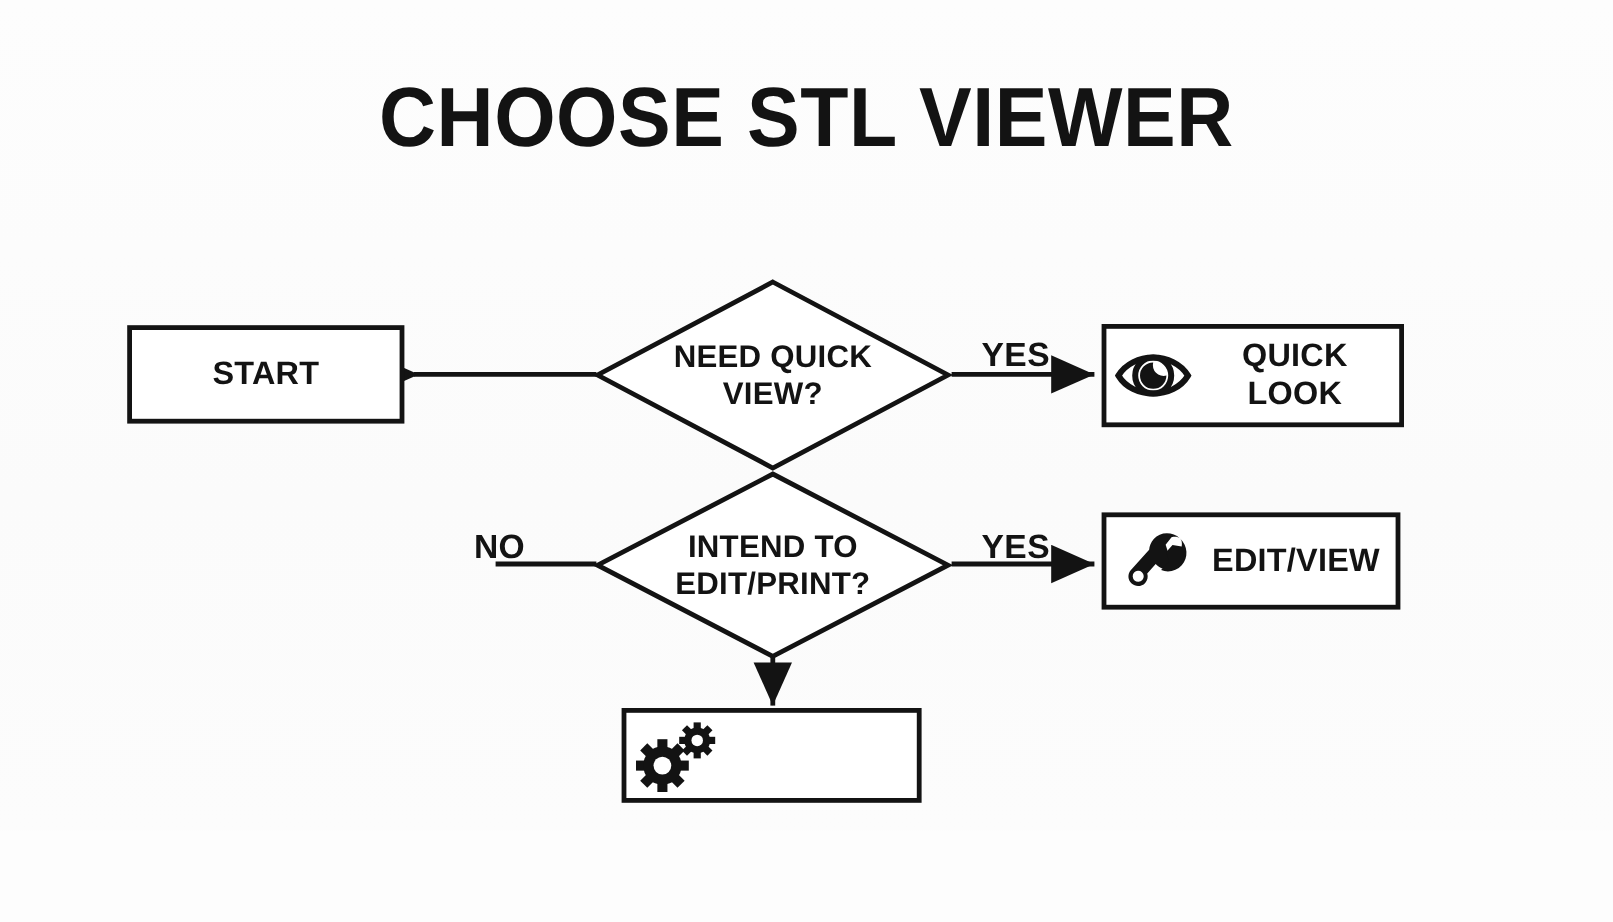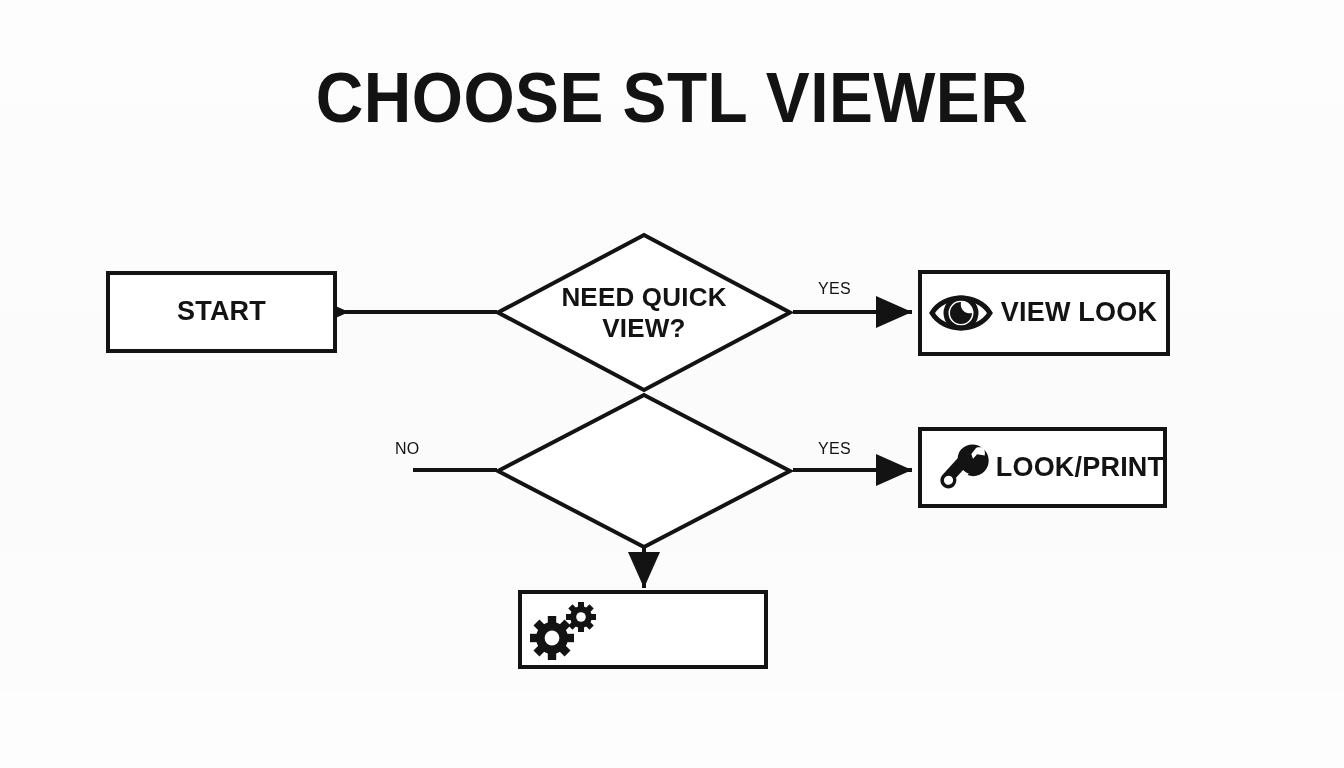--- a/index.html
+++ b/index.html
@@ -62,22 +62,22 @@
     pointer-events: none;
   }
   .box-label {
     font-size: 27px;
   }
   .diamond-label {
     font-size: 26px;
   }
   .edge-label {
     position: absolute;
-    font-size: 16px;
-    font-weight: 400;
+    font-size: 28px;
+    font-weight: 700;
     color: #131313;
     font-family: "Liberation Sans Narrow", "Liberation Sans", sans-serif;
     letter-spacing: 0.3px;
     white-space: nowrap;
     pointer-events: none;
   }
 
   .hit {
     position: absolute;
     background: transparent;
@@ -197,24 +197,26 @@
         <circle cx="0" cy="0" r="4.8" fill="#ffffff"></circle>
       </g>
     </g>
   </svg>
 
   <div class="node-label box-label" style="left:108px; top:273px; width:227px; height:78px;">START</div>
 
   <div class="node-label diamond-label" style="left:524px; top:235px; width:240px; height:155px;">NEED QUICK
 VIEW?</div>
 
-  <div class="node-label box-label" style="left:995px; top:272px; width:168px; height:82px;">VIEW LOOK</div>
-
-
-  <div class="node-label box-label" style="left:999px; top:429px; width:162px; height:77px;">LOOK/PRINT</div>
+  <div class="node-label box-label" style="left:995px; top:272px; width:168px; height:82px;">QUICK LOOK</div>
+
+  <div class="node-label diamond-label" style="left:524px; top:395px; width:240px; height:152px;">INTEND TO
+EDIT/PRINT?</div>
+
+  <div class="node-label box-label" style="left:999px; top:429px; width:162px; height:77px;">EDIT/VIEW</div>
 
 
   <div class="edge-label" style="left:818px; top:280px;">YES</div>
 
   <div class="edge-label" style="left:395px; top:440px;">NO</div>
 
   <div class="edge-label" style="left:818px; top:440px;">YES</div>
 
   <div class="hit" style="left:108px; top:273px; width:227px; height:78px;"></div>
   <div class="hit" style="left:498px; top:235px; width:292px; height:155px;"></div>

